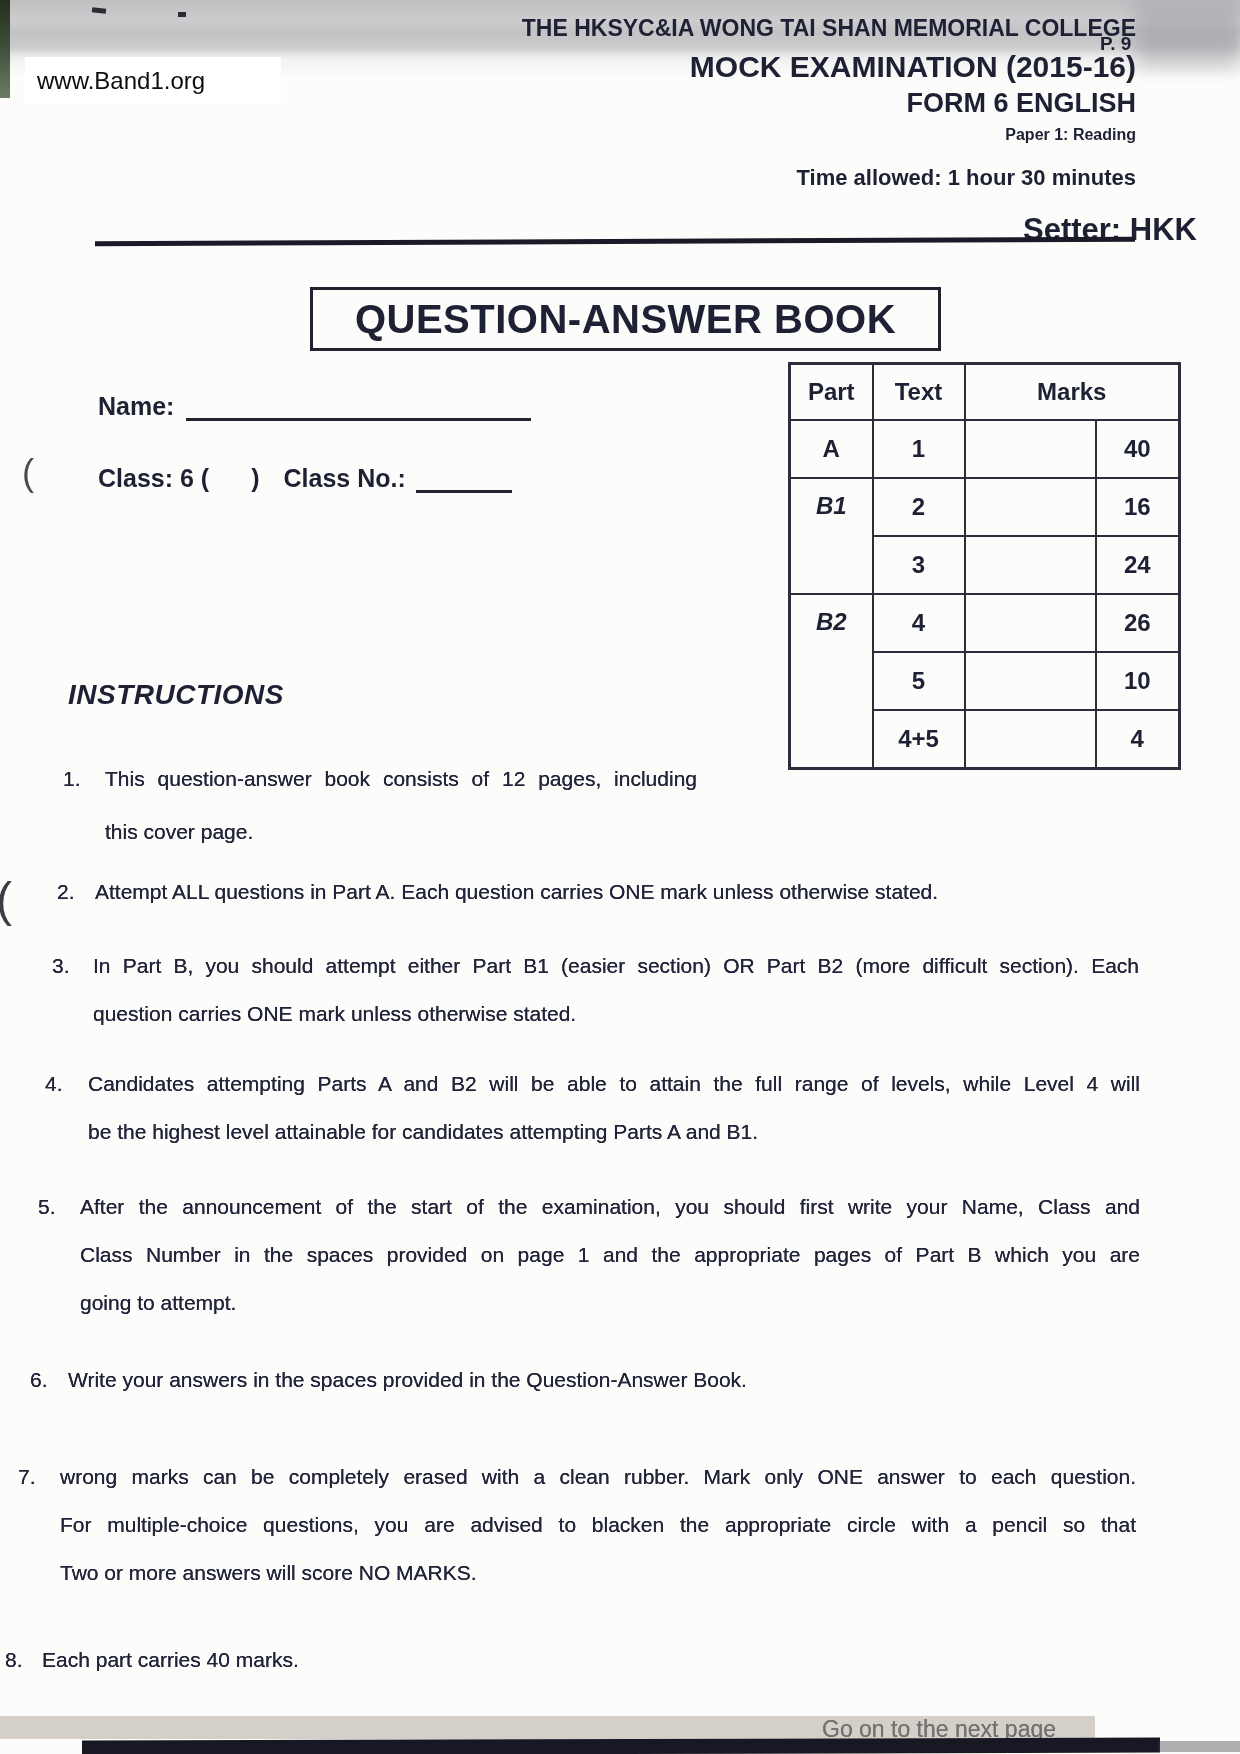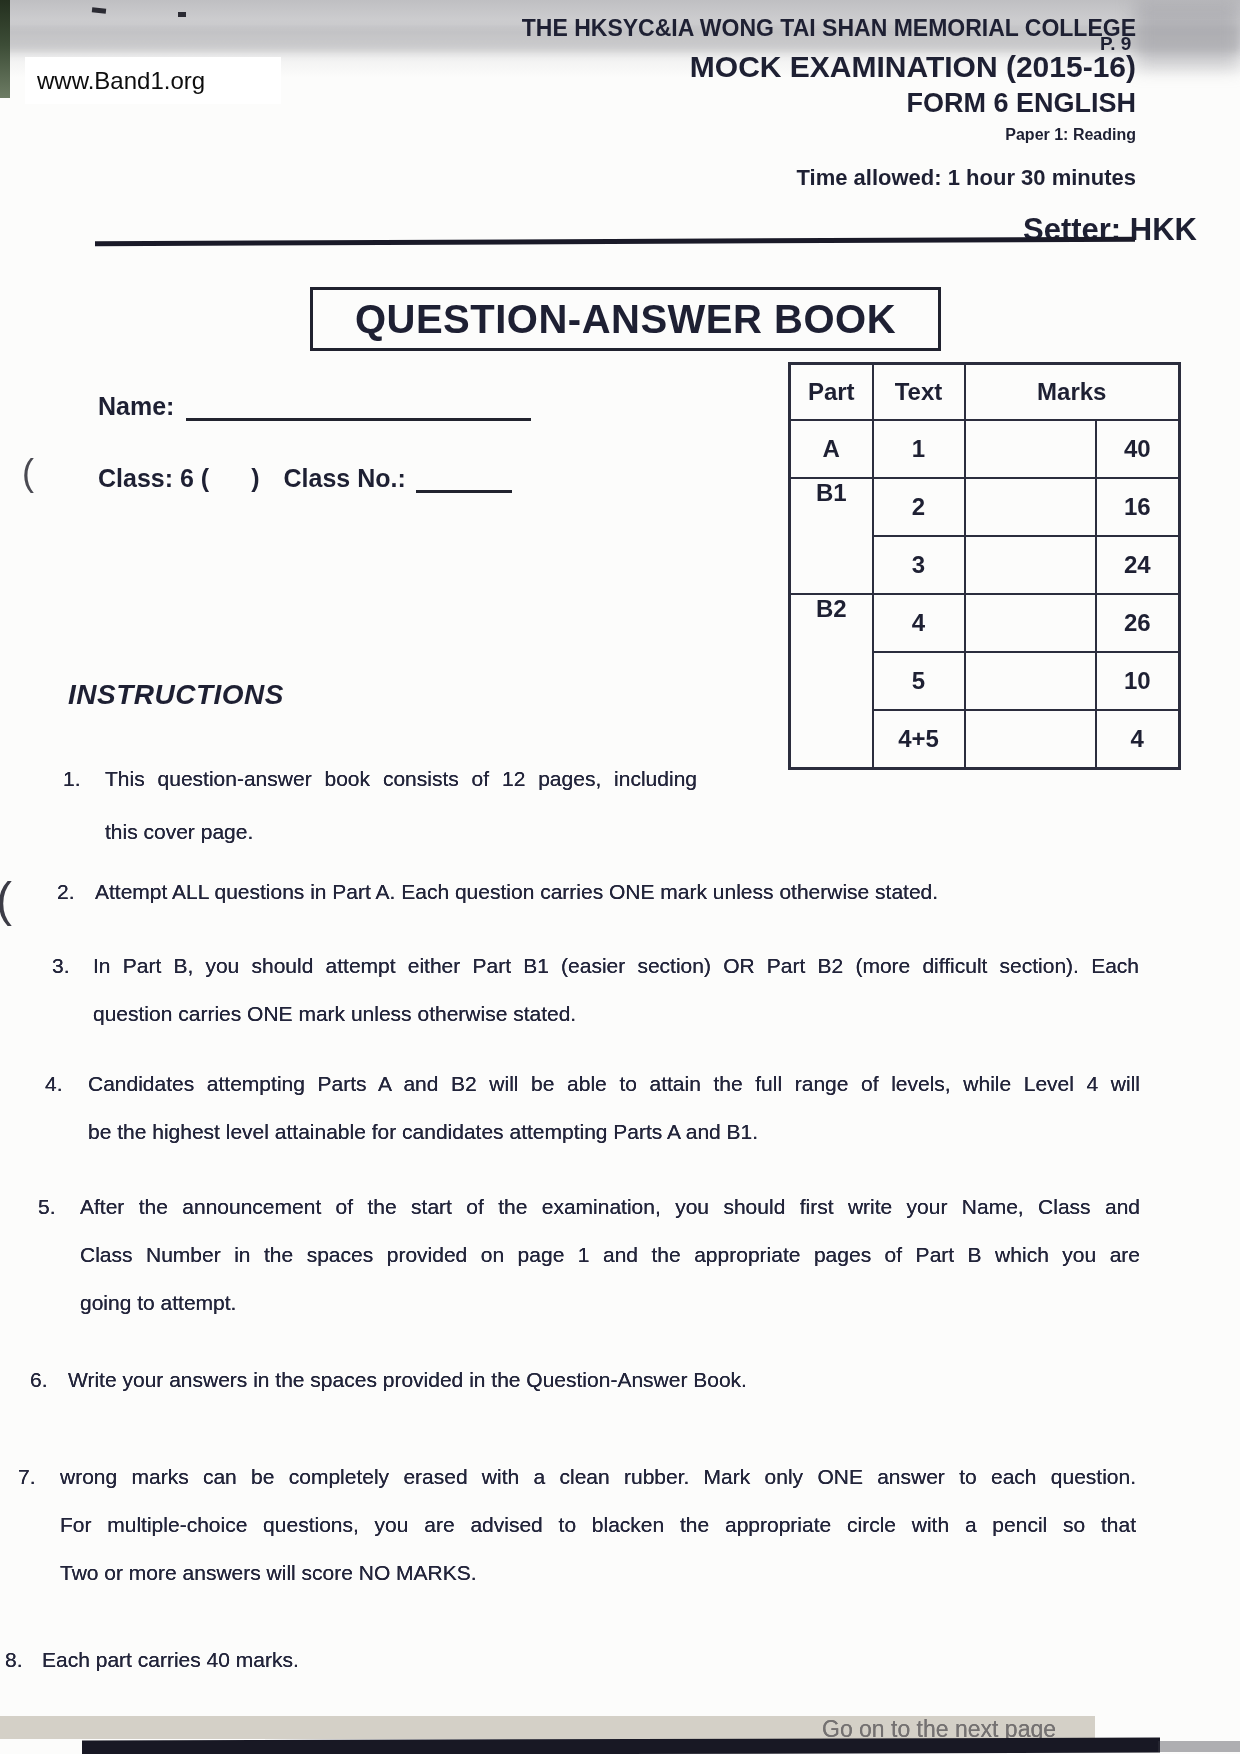--- a/index.html
+++ b/index.html
@@ -44,21 +44,21 @@
   .u-name{width:345px;margin-left:12px;}
   .u-classno{width:96px;margin-left:10px;}
   .gap1{display:inline-block;width:42px;}
   .gap2{display:inline-block;width:24px;}
   
   .marks-table{position:absolute;left:788px;top:362px;border-collapse:collapse;table-layout:fixed;}
   .marks-table td{border:2px solid #2b2d3d;text-align:center;font-size:24px;font-weight:bold;padding:0;}
   .marks-table{border:3px solid #2b2d3d;}
   .marks-table .hrow td{height:54px;}
   .marks-table .drow td{height:56px;}
-  .marks-table .part-span{vertical-align:top;}
+  .marks-table .part-span{vertical-align:top;padding-top:13px;font-style:italic;}
   
   .instr-head{position:absolute;left:68px;top:679px;font-size:28px;font-weight:bold;font-style:italic;letter-spacing:.5px;}
   .item{position:absolute;font-size:21px;line-height:48px;color:#22243a;text-shadow:0 0 .4px #22243a;}
   .item .inum{position:absolute;top:0;}
   .item .jl{text-align:justify;text-align-last:justify;}
   .i1{left:105px;top:752px;width:592px;line-height:53px;}
   .i2{left:95px;top:868px;width:1000px;}
   .i3{left:93px;top:942px;width:1046px;}
   .i4{left:88px;top:1060px;width:1052px;}
   .i5{left:80px;top:1183px;width:1060px;}

